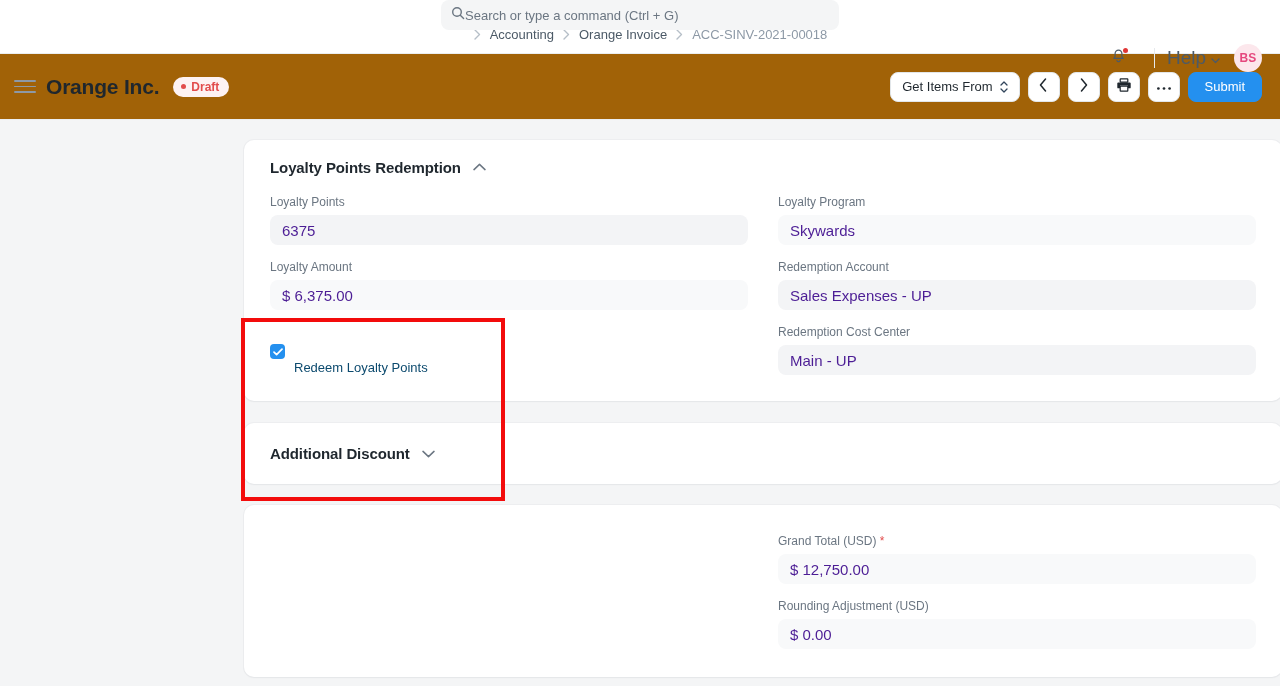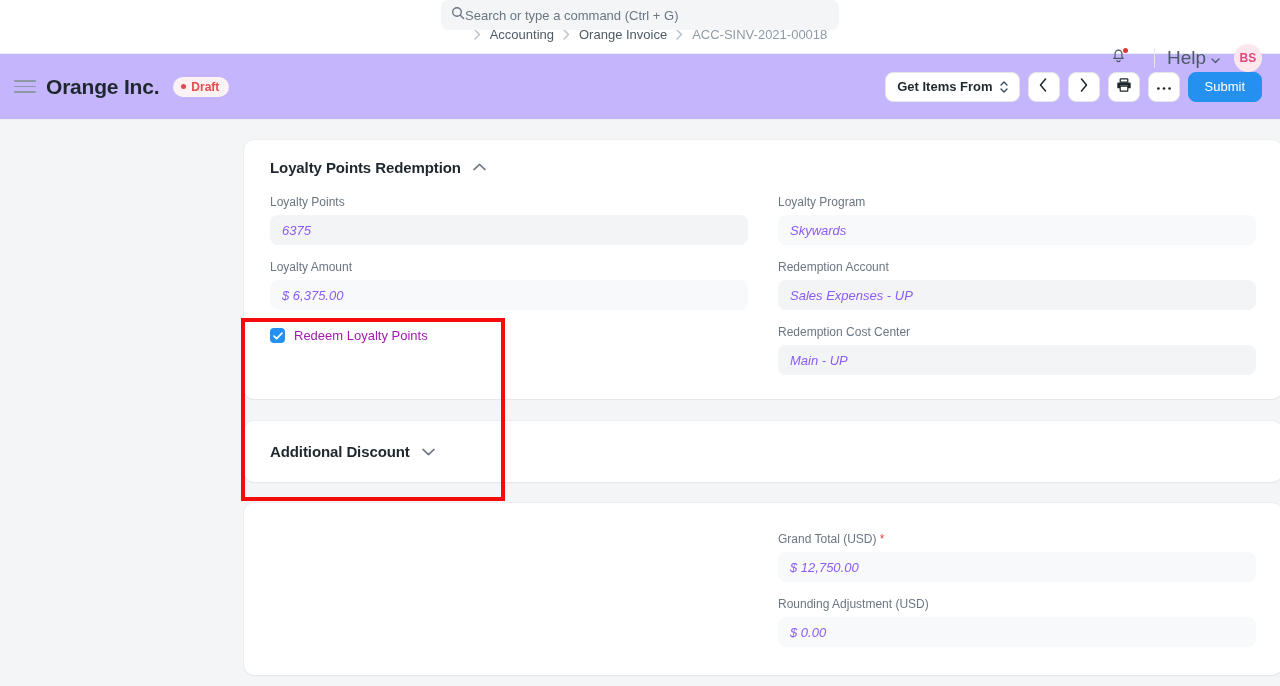--- a/index.html
+++ b/index.html
@@ -76,21 +76,21 @@
   .avatar {
     width: 28px; height: 28px; border-radius: 50%;
     background: #fce7ec; color: #e5487e;
     font-size: 12px; font-weight: bold;
     display: flex; align-items: center; justify-content: center;
     letter-spacing: .2px;
   }
 
   
   .page-head {
-    height: 66px; background: #c4b5fd;
+    height: 66px; background: #a16207;
     border-bottom: 1px solid #ebeef0;
     display: flex; align-items: center;
     padding: 0 18px 0 14px;
   }
   .hamburger {
     width: 22px; height: 22px;
     display: flex; flex-direction: column; justify-content: center;
     gap: 4px; margin-right: 10px; flex: 0 0 auto;
   }
   .hamburger i { display: block; height: 1.6px; background: #8d99a6; border-radius: 2px; }
@@ -109,21 +109,21 @@
   }
 
   .head-actions {
     margin-left: auto; display: flex; align-items: center; gap: 8px;
   }
   .btn {
     height: 30px; border-radius: 8px; background: #ffffff;
     border: 1px solid #e2e6e9;
     font-size: 13px; color: #1f272e;
     display: flex; align-items: center; justify-content: center;
-    padding: 0 11px; gap: 7px; white-space: nowrap; font-weight: bold;
+    padding: 0 11px; gap: 7px; white-space: nowrap;
   }
   .btn.icon-only { width: 32px; padding: 0; }
   .btn.primary {
     background: #2490ef; border-color: #2490ef; color: #fff;
     font-weight: normal; padding: 0 16px; height: 30px;
   }
   .stepper { display: flex; flex-direction: column; gap: 2px; }
 
   
   .body-area {
@@ -153,34 +153,34 @@
   .field { margin-bottom: 14px; }
   .field:last-child { margin-bottom: 0; }
   .flabel {
     font-size: 12px; color: #6b7682; line-height: 16px;
     margin-bottom: 5px; display: block;
   }
   .req { color: #e24c4c; font-size: 12px; }
   .fctl {
     height: 30px; border-radius: 8px; background: #f3f4f6;
     display: flex; align-items: center; padding: 0 12px;
-    font-size: 13px; color: #8b5cf6; font-style: italic;
+    font-size: 15px; color: #4c1d95;
   }
   .fctl.faint { background: #f8f9fa; }
 
   .checkbox-row {
     display: flex; align-items: center; gap: 9px;
     padding-top: 4px; padding-bottom: 2px;
   }
   .cb {
     width: 15px; height: 15px; border-radius: 4px; background: #2490ef;
     display: flex; align-items: center; justify-content: center;
     flex: 0 0 auto;
   }
-  .cb-label { font-size: 13px; color: #a21caf; }
+  .cb-label { font-size: 13px; color: #0c4a6e; margin-top: 32px; }
 
   .card-gap { height: 22px; }
 
   
   .annot {
     position: absolute;
     left: 241px; top: 198px; width: 264px; height: 183px;
     border: 4px solid #f30c0c;
     pointer-events: none; z-index: 50;
   }

